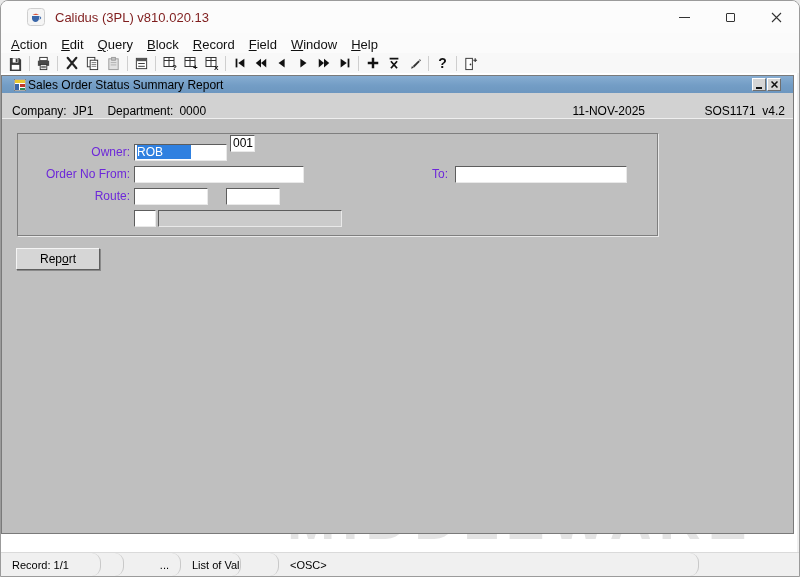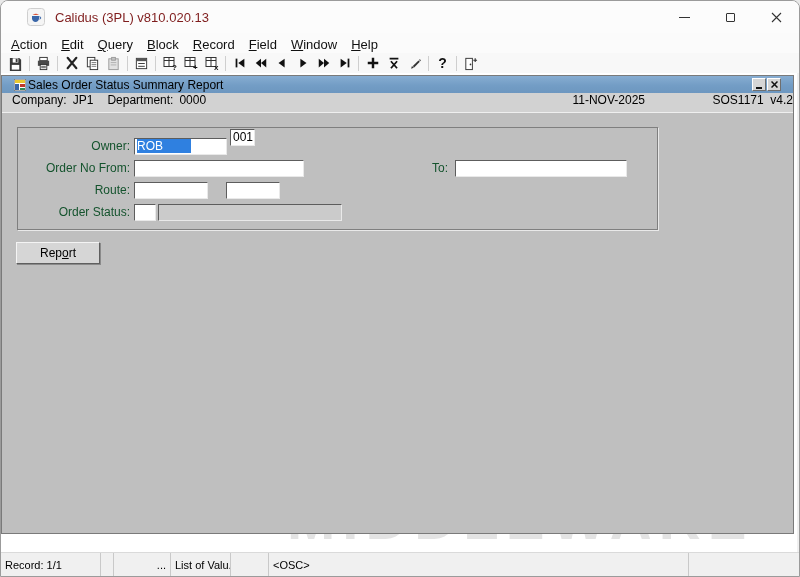--- a/index.html
+++ b/index.html
@@ -45,54 +45,54 @@
   }
   .ititle .ittext { font-size:12px; color:#000; margin-left:2px; flex:1 1 auto; }
   .iwbtn {
     width:14px; height:13px; margin-left:1px; background:#d6d6d6;
     border:1px solid; border-color:#ffffff #6f6f6f #6f6f6f #ffffff;
     display:flex; align-items:center; justify-content:center;
   }
   .iminbar { width:6px; height:2px; background:#111; margin-top:6px; }
   
   .infobar {
-    height:20px; flex:0 0 auto; background:#d2d2d2; border-bottom:1px solid #efefef;
-    display:flex; align-items:flex-start; font-size:12px; color:#000; position:relative;
+    height:26px; flex:0 0 auto; background:#d2d2d2; border-bottom:1px solid #efefef;
+    display:flex; align-items:flex-end; font-size:12px; color:#000; position:relative;
   }
   .infobar .lbl { margin-left:10px; }
   .infobar .val { margin-left:6px; }
   .ib-date { position:absolute; right:148px; }
-  .ib-prog { position:absolute; right:0; white-space:pre; }
+  .ib-prog { position:absolute; right:8px; white-space:pre; }
   
   .content { flex:1 1 auto; position:relative; background:#bfbfbf; }
   .panel {
     position:absolute; left:15px; top:14px; width:641px; height:103px;
     border:1px solid #7f7f7f; box-shadow:1px 1px 0 rgba(255,255,255,.65);
   }
-  .flabel { position:absolute; font-size:12px; color:#14532d; text-align:right; height:17px; line-height:17px; }
+  .flabel { position:absolute; font-size:12px; color:#6d28d9; text-align:right; height:17px; line-height:17px; }
   .tf {
     position:absolute; height:17px; background:#fff;
     border:1px solid; border-color:#5d5d5d #e9e9e9 #e9e9e9 #5d5d5d;
     font-family:"Liberation Sans",sans-serif; font-size:12px; color:#000; padding:0 2px;
   }
   .tf.disabled { background:#cbcbcb; }
   .ownerfield { line-height:15px; }
   .sel { background:#2f80e0; color:#fff; padding-right:28px; }
   .rbtn {
     position:absolute; left:14px; top:129px; width:84px; height:22px;
     background:#d6d6d6; font-family:"Liberation Sans",sans-serif; font-size:12px; color:#000;
     border:1px solid; border-color:#f4f4f4 #5f5f5f #5f5f5f #f4f4f4;
     box-shadow:1px 1px 0 #8a8a8a;
   }
   
   .statusbar {
     height:24px; flex:0 0 auto; background:#f0f0f0; border-top:1px solid #dadada;
     display:flex; align-items:stretch; font-size:11px; color:#000;
   }
-  .scell { border-right:1px solid #c9c9c9; display:flex; align-items:center; padding:0 4px; white-space:nowrap; overflow:hidden; }
+  .scell { border-right:1px solid #c9c9c9; display:flex; align-items:center; padding:0 11px; white-space:nowrap; overflow:hidden;border-radius:9px; }
   .scell.right { justify-content:flex-end; }
 </style>
 </head>
 <body>
 
 <div class="window">
 
   <div class="titlebar">
     <svg class="appicon" viewBox="0 0 18 18">
       <rect x="0.5" y="0.5" width="17" height="17" rx="3" fill="#f5f5f5" stroke="#cfcfcf"></rect>
@@ -312,21 +312,20 @@
 
           <span class="flabel" style="left:0;top:32px;width:112px">Order No From:</span>
           <input class="tf" style="left: 116px; top: 32px; width: 170px;" value="">
           <span class="flabel" style="left:400px;top:32px;width:30px">To:</span>
           <input class="tf" style="left: 437px; top: 32px; width: 172px;" value="">
 
           <span class="flabel" style="left:0;top:54px;width:112px">Route:</span>
           <input class="tf" style="left: 116px; top: 54px; width: 74px;" value="">
           <input class="tf" style="left: 208px; top: 54px; width: 54px;" value="">
 
-          <span class="flabel" style="left:0;top:76px;width:112px">Order Status:</span>
           <input class="tf" style="left: 116px; top: 76px; width: 22px;" value="">
           <input class="tf disabled" style="left: 140px; top: 76px; width: 184px;" disabled="" value="">
         </div>
         <button class="rbtn">Rep<u>o</u>rt</button>
       </div>
     </div>
   </div>
 
   <div class="statusbar">
     <div class="scell" style="width:100px">Record: 1/1</div>

